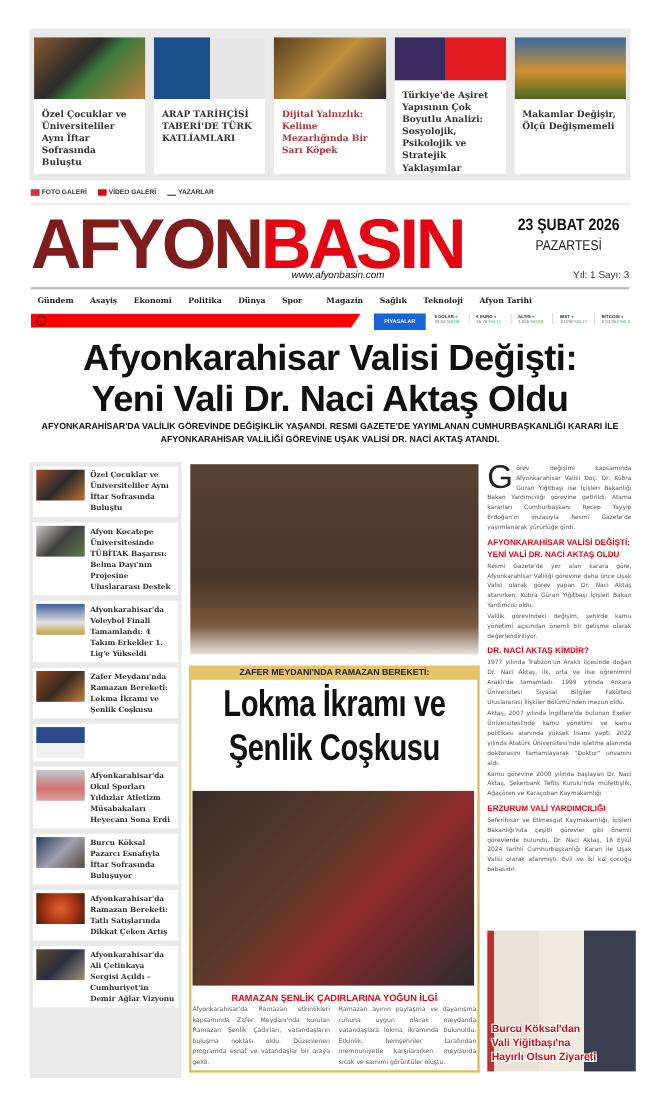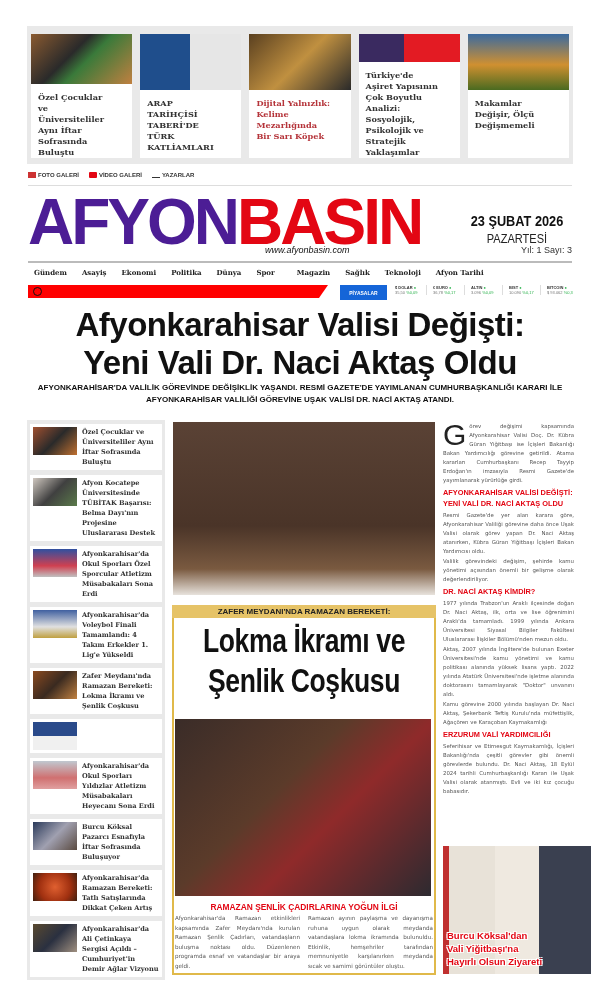--- a/index.html
+++ b/index.html
@@ -1,29 +1,29 @@
 <!DOCTYPE html>
 <html><head>
 <meta charset="utf-8">
 <style>
 *{box-sizing:border-box;margin:0;padding:0}
 body{width:600px;height:1000px;background:#fff;font-family:"DejaVu Serif",serif;color:#222;position:relative;overflow:hidden}
 .top-strip{position:absolute;left:27px;top:26px;width:546px;height:138px;background:#e9e9e9;display:flex;gap:8px;padding:8px 4px 6px 4px}
 .tcard{flex:1;background:#fff;display:flex;flex-direction:column}
 .tcard .img{height:56px;width:100%}
-.tcard .ttl{font-size:8.2px;line-height:11px;padding:8px 20px 0 7px;color:#333;font-weight:600}
+.tcard .ttl{font-size:8.2px;line-height:11px;padding:8px 9px 0 7px;color:#333;font-weight:600}
 .tcard .ttl.red{color:#b5343a}
 .links{position:absolute;left:28px;top:172px;display:flex;gap:10px;font-family:"Liberation Sans",sans-serif;font-size:6px;font-weight:bold;color:#333;align-items:center}
 .links .ico{display:inline-block;width:8px;height:6px;margin-right:2px;vertical-align:middle}
 .hr1{position:absolute;left:28px;top:185px;width:544px;height:1px;background:#ddd}
 .logo{position:absolute;left:28px;top:190px;height:70px;font-family:"Liberation Sans",sans-serif;font-weight:900;font-size:64px;letter-spacing:-3px;line-height:64px;display:flex}
-.logo .afyon{color:#4c1d95}
+.logo .afyon{color:#7f1d1d}
 .logo .basin{color:#e30613}
 .logo-url{position:absolute;left:265px;top:245px;font-family:"Liberation Sans",sans-serif;font-style:italic;font-size:9px;color:#111}
-.date{position:absolute;right:28px;top:212px;text-align:center;width:110px;font-family:"Liberation Sans",sans-serif;font-weight:bold}
+.date{position:absolute;right:28px;top:196px;text-align:center;width:110px;font-family:"Liberation Sans",sans-serif;font-weight:bold}
 .date .d1{font-size:15px;color:#111;transform:scaleX(.85)}
 .date .d2{font-size:13px;color:#222;font-weight:normal;transform:scaleX(.85);margin-top:2px}
 .issue{position:absolute;right:28px;top:245px;font-family:"Liberation Sans",sans-serif;font-size:9px;color:#333}
 .hr2{position:absolute;left:28px;top:261px;width:544px;height:2px;background:#bbb}
 .nav{position:absolute;left:34px;top:268px;display:flex;font-size:7px;font-weight:bold;color:#222}
 .nav span{margin-right:15px}
 .ticker-bar{position:absolute;left:28px;top:285px;width:300px;height:13px;background:#ff0000;clip-path:polygon(0 0,100% 0,97% 100%,0 100%)}
 .ticker-bar .clock{position:absolute;left:5px;top:2px;width:9px;height:9px;border:1.2px solid #111;border-radius:50%}
 .market-btn{position:absolute;left:340px;top:285px;width:47px;height:15px;background:#1565d8;color:#fff;font-family:"Liberation Sans",sans-serif;font-size:5px;font-weight:bold;display:flex;align-items:center;justify-content:center}
 .markets{position:absolute;left:395px;top:285px;display:flex;gap:6px;font-family:"Liberation Sans",sans-serif;font-size:4px;color:#555}
@@ -43,21 +43,21 @@
 .ykicker{position:absolute;left:172px;top:605px;width:264px;height:13px;background:#e6c367;text-align:center;font-family:"Liberation Sans",sans-serif;font-weight:bold;font-size:8px;line-height:13px;color:#222}
 .ybig{position:absolute;left:172px;top:620px;width:264px;text-align:center;font-family:"Liberation Sans",sans-serif;font-weight:900;font-size:34px;line-height:40px;color:#111;transform:scaleX(.78);transform-origin:center top;letter-spacing:-.5px}
 .sec-img{position:absolute;left:175px;top:719px;width:256px;height:177px;background:linear-gradient(135deg,#3a2c28,#5b3b2a 40%,#8f2a2a 60%,#2d2a30)}
 .sec-title{position:absolute;left:172px;top:902px;width:264px;text-align:center;font-family:"Liberation Sans",sans-serif;font-weight:bold;font-size:8.4px;color:#e30613}
 .sec-cols{position:absolute;left:175px;top:914px;width:258px;display:flex;gap:8px;font-family:"DejaVu Sans",sans-serif;font-size:5.6px;line-height:9.6px;color:#555;text-align:justify}
 .sec-cols p{flex:1}
 .article{position:absolute;left:443px;top:422px;width:131px;font-family:"DejaVu Sans",sans-serif;font-size:5.4px;line-height:9px;color:#555;text-align:justify}
 .article .dropcap{float:left;font-size:30px;line-height:26px;margin-right:3px;color:#222;font-family:"Liberation Sans",sans-serif}
 .article h4{font-family:"Liberation Sans",sans-serif;font-weight:bold;color:#e30613;font-size:7.4px;line-height:11px;text-align:left;margin:2px 0}
 .article p{margin-bottom:1px}
-.promo{position:absolute;left:443px;top:846px;width:148px;height:128px;background:linear-gradient(90deg,#c03030 0 6px,#e8e2d8 6px 35%,#efe9e0 35% 65%,#3a4050 65%)}
+.promo{position:absolute;left:443px;top:846px;width:135px;height:128px;background:linear-gradient(90deg,#c03030 0 6px,#e8e2d8 6px 35%,#efe9e0 35% 65%,#3a4050 65%)}
 .promo .cap{position:absolute;left:4px;bottom:6px;font-family:"Liberation Sans",sans-serif;font-weight:bold;font-size:9.5px;line-height:13px;color:#e30613;text-shadow:-1px -1px 0 #fff,1px -1px 0 #fff,-1px 1px 0 #fff,1px 1px 0 #fff}
 .i1{background:linear-gradient(135deg,#8a5a30,#2a2a2a 40%,#3a7a3a 55%,#c08040)}
 .i2{background:linear-gradient(135deg,#5a4020,#c09040 50%,#2a2a2a)}
 .i3{background:linear-gradient(90deg,#1f4e8c 0 50%,#e6e6e6 50%)}
 .i4{background:linear-gradient(90deg,#3a2a60 0 45%,#e31b23 45%)}
 .i5{background:linear-gradient(#3a6aa0,#d09030 55%,#4a6a20)}
 .s1{background:linear-gradient(135deg,#a05030,#2a2a2a 50%,#c07030)}
 .s2{background:linear-gradient(135deg,#d0c8c0,#404040 50%,#5a7a4a)}
 .s3{background:linear-gradient(#3050a0,#d04050 60%,#c0c0c0)}
 .s4{background:linear-gradient(#4060a0,#e0e0e0 60%,#c0a040)}
@@ -150,24 +150,20 @@
 <div class="side">
   <div class="sitem">
       <div class="img s1"></div>
       <div class="t">Özel Çocuklar ve Üniversiteliler Aynı İftar Sofrasında Buluştu</div>
     </div>
   <div class="sitem">
       <div class="img s2"></div>
       <div class="t">Afyon Kocatepe Üniversitesinde TÜBİTAK Başarısı: Belma Dayı'nın Projesine Uluslararası Destek</div>
     </div>
   <div class="sitem">
-      <div class="img s3"></div>
-      <div class="t">Afyonkarahisar'da Okul Sporları Özel Sporcular Atletizm Müsabakaları Sona Erdi</div>
-    </div>
-  <div class="sitem">
       <div class="img s4"></div>
       <div class="t">Afyonkarahisar'da Voleybol Finali Tamamlandı: 4 Takım Erkekler 1. Lig'e Yükseldi</div>
     </div>
   <div class="sitem">
       <div class="img s5"></div>
       <div class="t">Zafer Meydanı'nda Ramazan Bereketi: Lokma İkramı ve Şenlik Coşkusu</div>
     </div>
   <div class="sitem">
       <div class="img s6"></div>
     </div>

